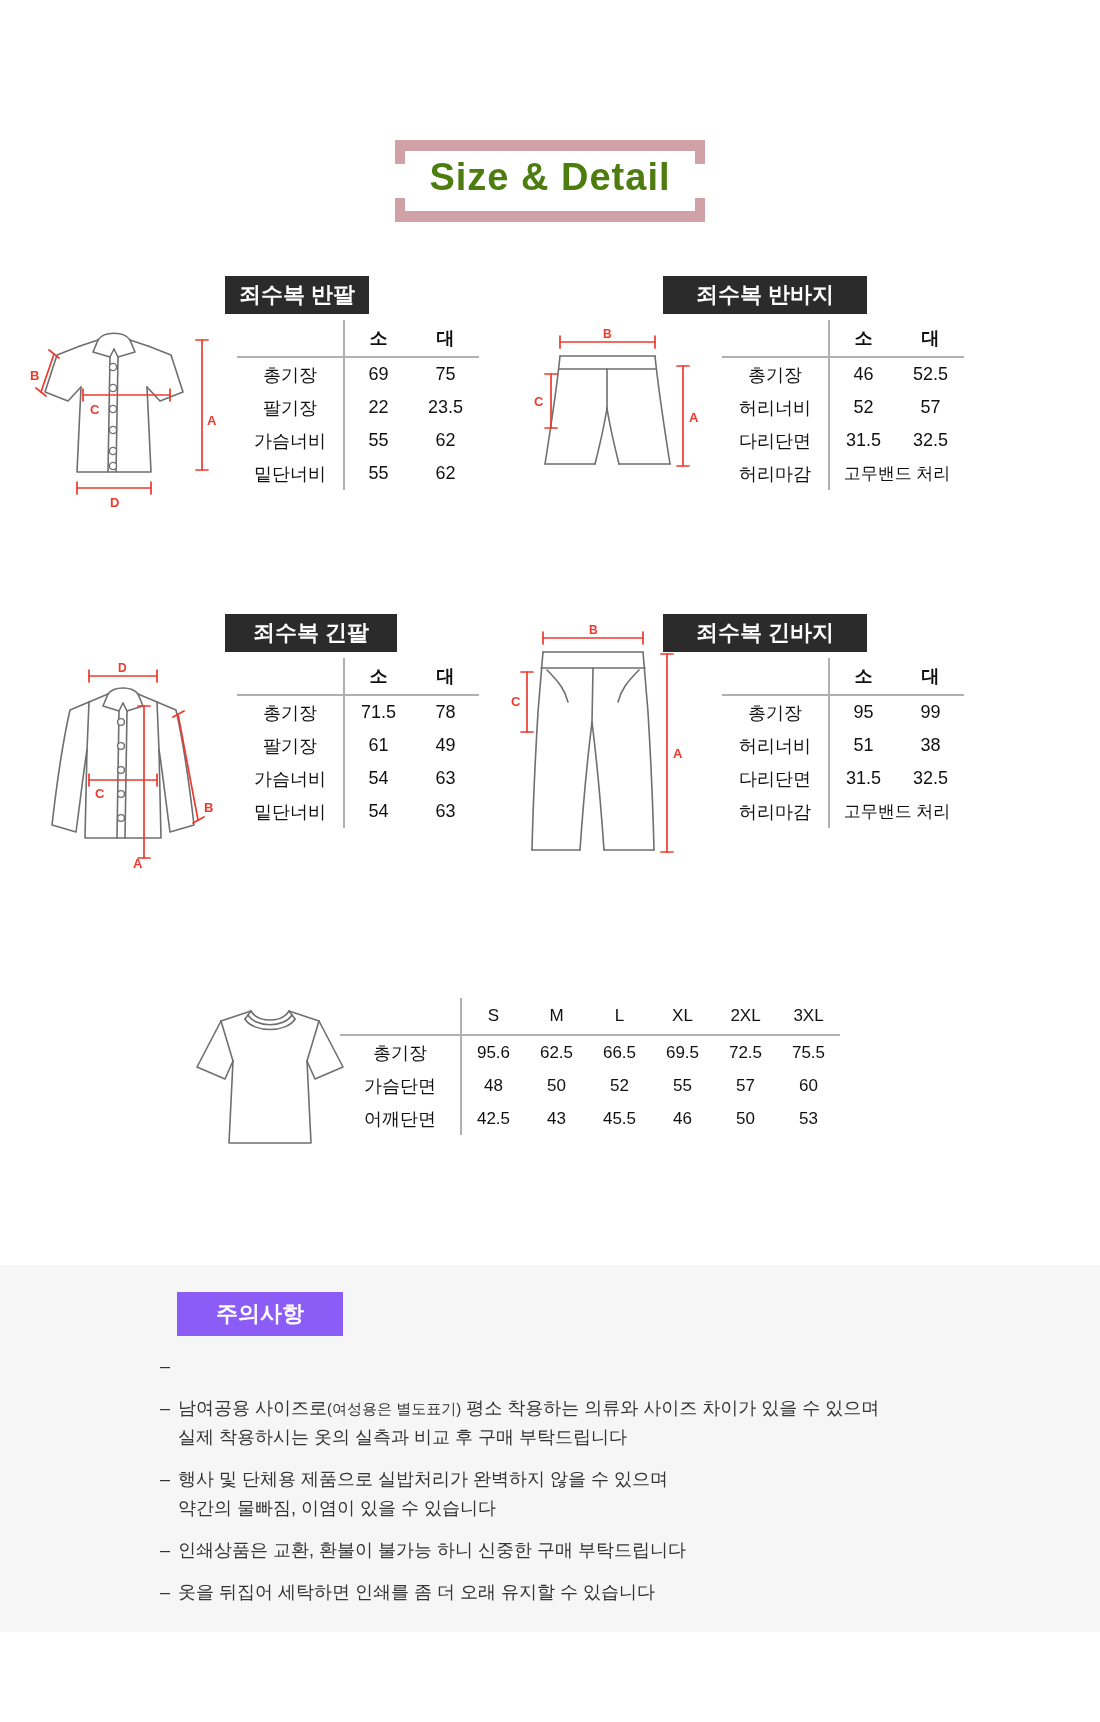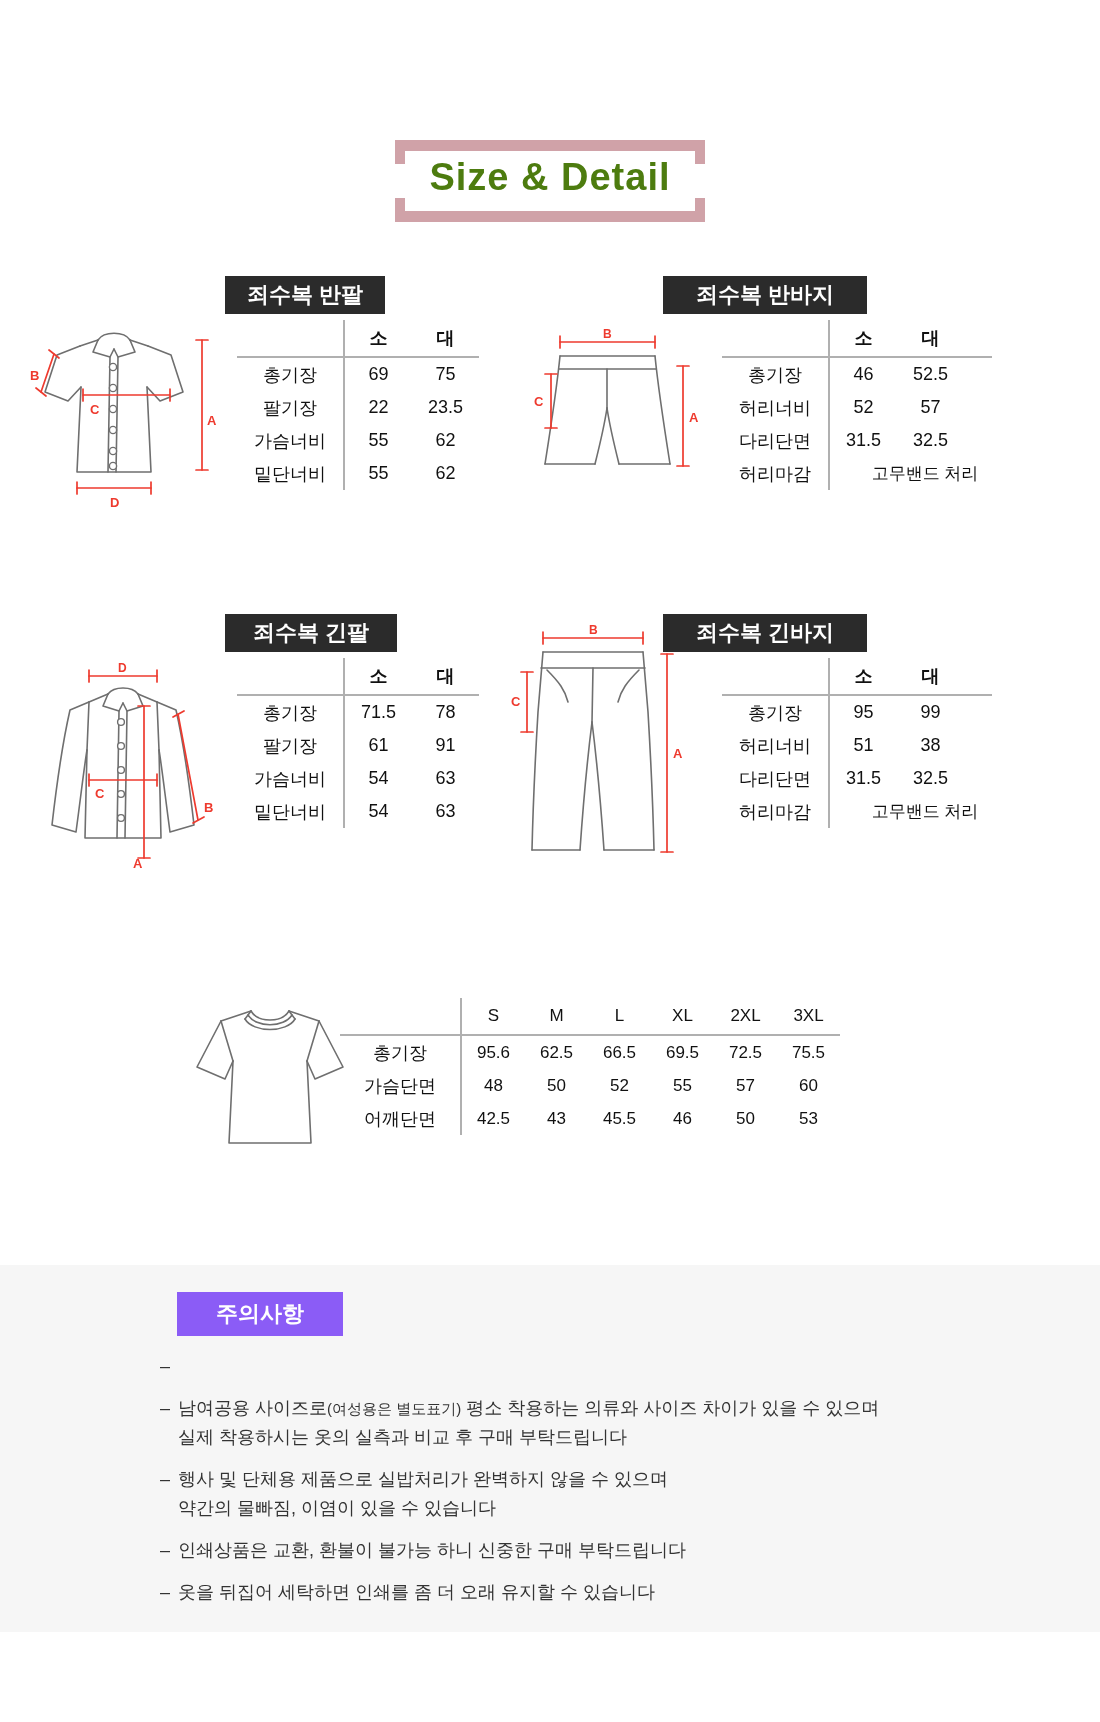--- a/index.html
+++ b/index.html
@@ -12,36 +12,36 @@
   .tf-bar.top{top:0}.tf-bar.bot{bottom:0}
   .tf-tab{position:absolute;width:10px;height:24px;background:#d0a2a8;}
   .tf-tab.tl{left:0;top:0}.tf-tab.tr{right:0;top:0}
   .tf-tab.bl{left:0;bottom:0}.tf-tab.br{right:0;bottom:0}
   .title-text{position:absolute;width:100%;text-align:center;top:16px;font-size:38px;
     font-weight:bold;color:#4d7c0f;letter-spacing:1px;}
 
   
   .badge{position:absolute;background:#2b2b2b;color:#fff;font-weight:bold;
     display:flex;align-items:center;justify-content:center;font-size:22px;}
-  #badge-banpal{left:225px;top:276px;width:160px;height:38px;}
+  #badge-banpal{left:225px;top:276px;width:144px;height:38px;}
   #badge-banbaji{left:663px;top:276px;width:204px;height:38px;}
   #badge-ginpal{left:225px;top:614px;width:172px;height:38px;}
   #badge-ginbaji{left:663px;top:614px;width:204px;height:38px;}
   #badge-tshirt{left:340px;top:952px;width:222px;height:40px;font-size:24px;background:#000;}
   #badge-notice{left:177px;top:1292px;width:166px;height:44px;font-size:22px;background:#8b5cf6;}
 
   
   .stable{position:absolute;color:#111;}
   .trow{display:flex;align-items:stretch;height:33px;}
   .trow.head{height:36px;border-bottom:2px solid #b0b0b0;}
   .cell{display:flex;align-items:center;justify-content:center;font-size:18px;}
   .lbl{width:106px;border-right:2px solid #b0b0b0;}
   .val{width:67px;}
   .trow.head .val{font-weight:bold;}
-  .span2{width:134px;font-size:17px;padding-left:28px;}
+  .span2{width:134px;font-size:17px;}
   #table-banpal{left:237px;top:320px;}
   #table-banbaji{left:722px;top:320px;}
   #table-ginpal{left:237px;top:658px;}
   #table-ginbaji{left:722px;top:658px;}
 
   
   #table-tshirt{left:340px;top:998px;}
   #table-tshirt .lbl{width:120px;}
   #table-tshirt .val{width:63px;font-size:17px;}
   #table-tshirt .trow.head .val{font-weight:normal;font-size:17px;}
@@ -263,21 +263,21 @@
       <div class="cell val">대</div>
     </div>
     <div class="trow">
       <div class="cell lbl">총기장</div>
       <div class="cell val">71.5</div>
       <div class="cell val">78</div>
     </div>
     <div class="trow">
       <div class="cell lbl">팔기장</div>
       <div class="cell val">61</div>
-      <div class="cell val">91</div>
+      <div class="cell val">49</div>
     </div>
     <div class="trow">
       <div class="cell lbl">가슴너비</div>
       <div class="cell val">54</div>
       <div class="cell val">63</div>
     </div>
     <div class="trow">
       <div class="cell lbl">밑단너비</div>
       <div class="cell val">54</div>
       <div class="cell val">63</div>

